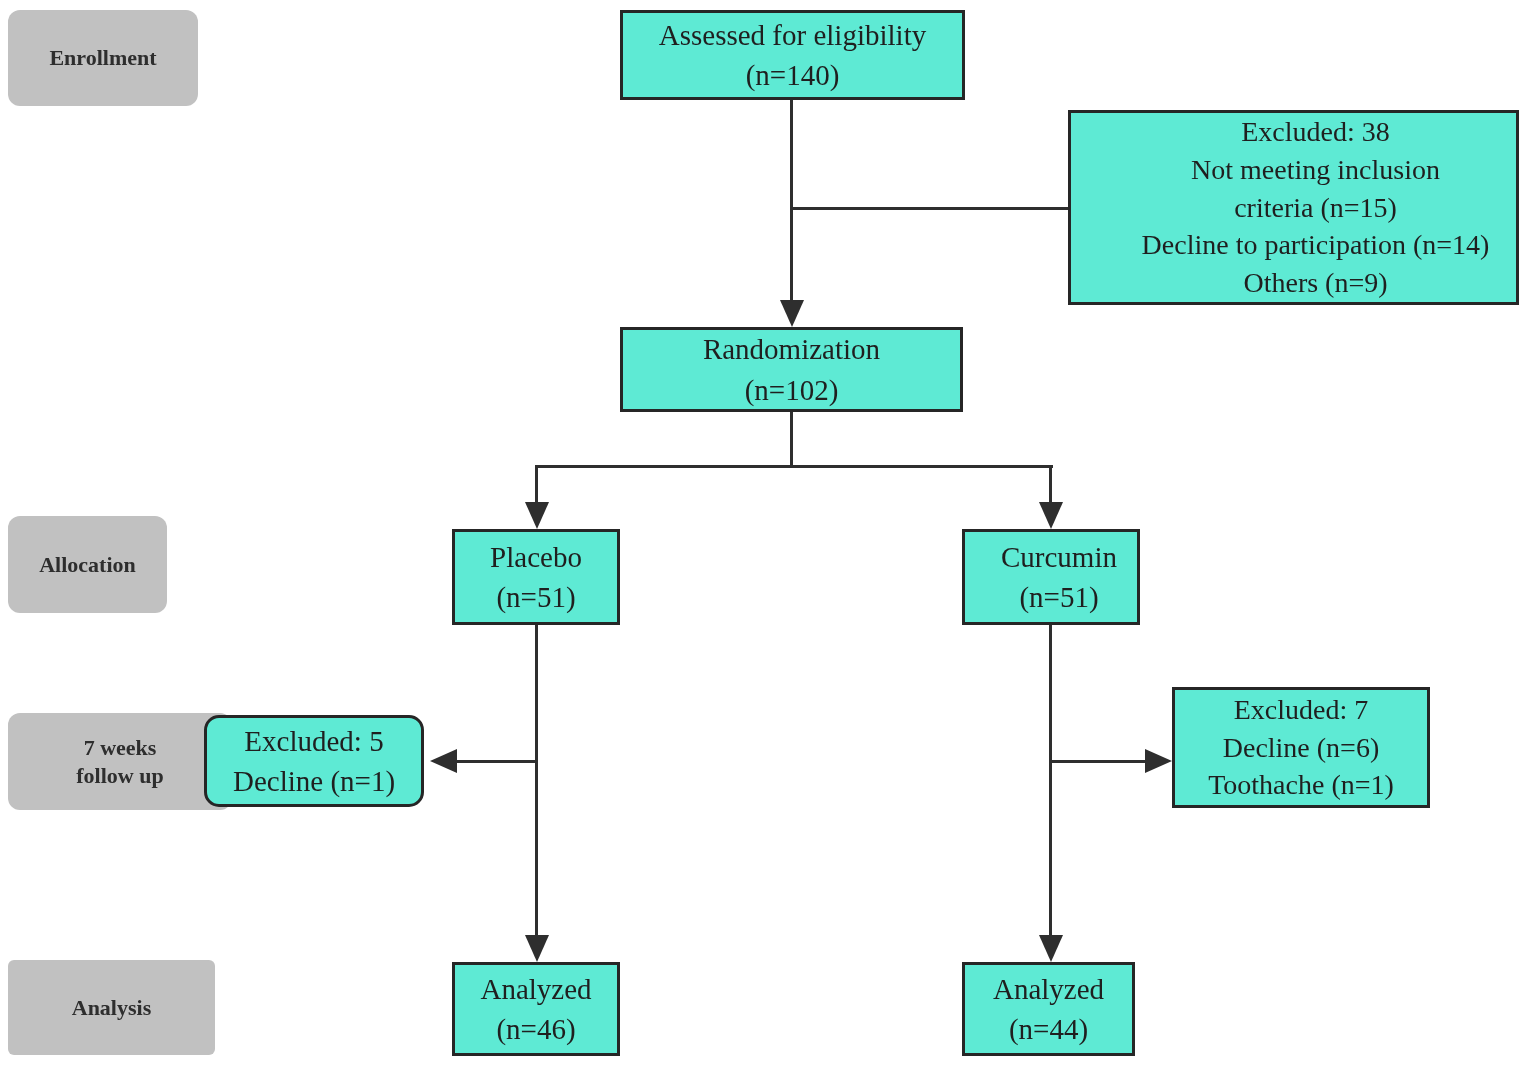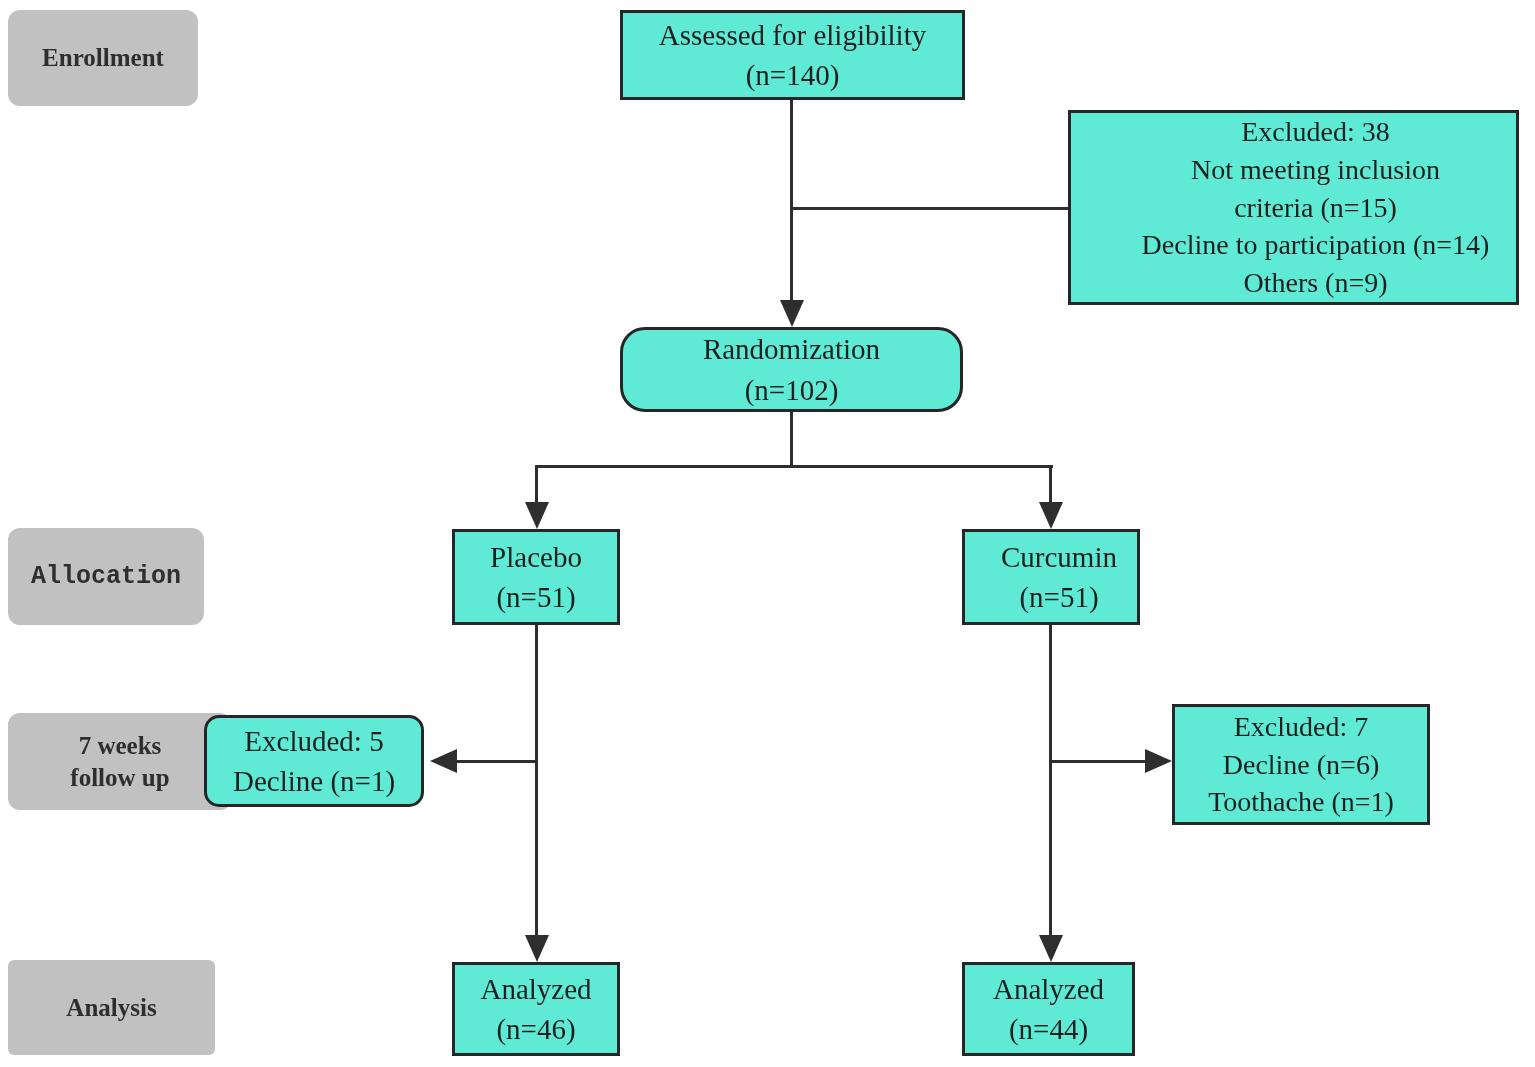--- a/index.html
+++ b/index.html
@@ -12,21 +12,21 @@
     overflow:hidden;
   }
   .diagram{position:absolute;inset:0;}
   .stage{
     position:absolute;
     background:#c1c1c1;
     border-radius:12px;
     display:flex;flex-direction:column;
     align-items:center;justify-content:center;
     font-weight:bold;
-    font-size:25px;
+    font-size:22px;
     color:#2e2e2e;
     line-height:1.25;
     box-sizing:border-box;
     text-align:center;
   }
   .box{
     position:absolute;
     background:#5eead4;
     border:3px solid #262626;
     box-sizing:border-box;
@@ -57,21 +57,21 @@
   }
 </style>
 </head>
 <body>
 
 <div class="diagram">
 
   <div class="stage" style="left:8px;top:10px;width:190px;height:96px;">
     <span>Enrollment</span>
   </div>
-  <div class="stage" style="left:8px;top:528px;width:196px;height:97px;font-family:Liberation Mono, monospace;">
+  <div class="stage" style="left:8px;top:516px;width:159px;height:97px;">
     <span>Allocation</span>
   </div>
   <div class="stage" style="left:8px;top:713px;width:224px;height:97px;">
     <span>7 weeks</span>
     <span>follow up</span>
   </div>
   <div class="stage" style="left:8px;top:960px;width:207px;height:95px;border-radius:6px;">
     <span>Analysis</span>
   </div>
 
@@ -81,41 +81,41 @@
   </div>
 
   <div class="box small" style="left:1068px;top:110px;width:451px;height:195px;padding-left:44px;">
     <div>Excluded: 38</div>
     <div>Not meeting inclusion</div>
     <div>criteria (n=15)</div>
     <div>Decline to participation (n=14)</div>
     <div>Others (n=9)</div>
   </div>
 
-  <div class="box" style="left:620px;top:327px;width:343px;height:85px;border-radius:25px;">
+  <div class="box" style="left:620px;top:327px;width:343px;height:85px;">
     <div>Randomization</div>
     <div>(n=102)</div>
   </div>
 
   <div class="box" style="left:452px;top:529px;width:168px;height:96px;">
     <div>Placebo</div>
     <div>(n=51)</div>
   </div>
 
   <div class="box" style="left:962px;top:529px;width:178px;height:96px;padding-left:16px;">
     <div>Curcumin</div>
     <div>(n=51)</div>
   </div>
 
   <div class="box" style="left:204px;top:715px;width:220px;height:92px;border-radius:15px;">
     <div>Excluded: 5</div>
     <div>Decline (n=1)</div>
   </div>
 
-  <div class="box small" style="left:1172px;top:704px;width:258px;height:121px;">
+  <div class="box small" style="left:1172px;top:687px;width:258px;height:121px;">
     <div>Excluded: 7</div>
     <div>Decline (n=6)</div>
     <div>Toothache (n=1)</div>
   </div>
 
   <div class="box" style="left:452px;top:962px;width:168px;height:94px;">
     <div>Analyzed</div>
     <div>(n=46)</div>
   </div>
 

